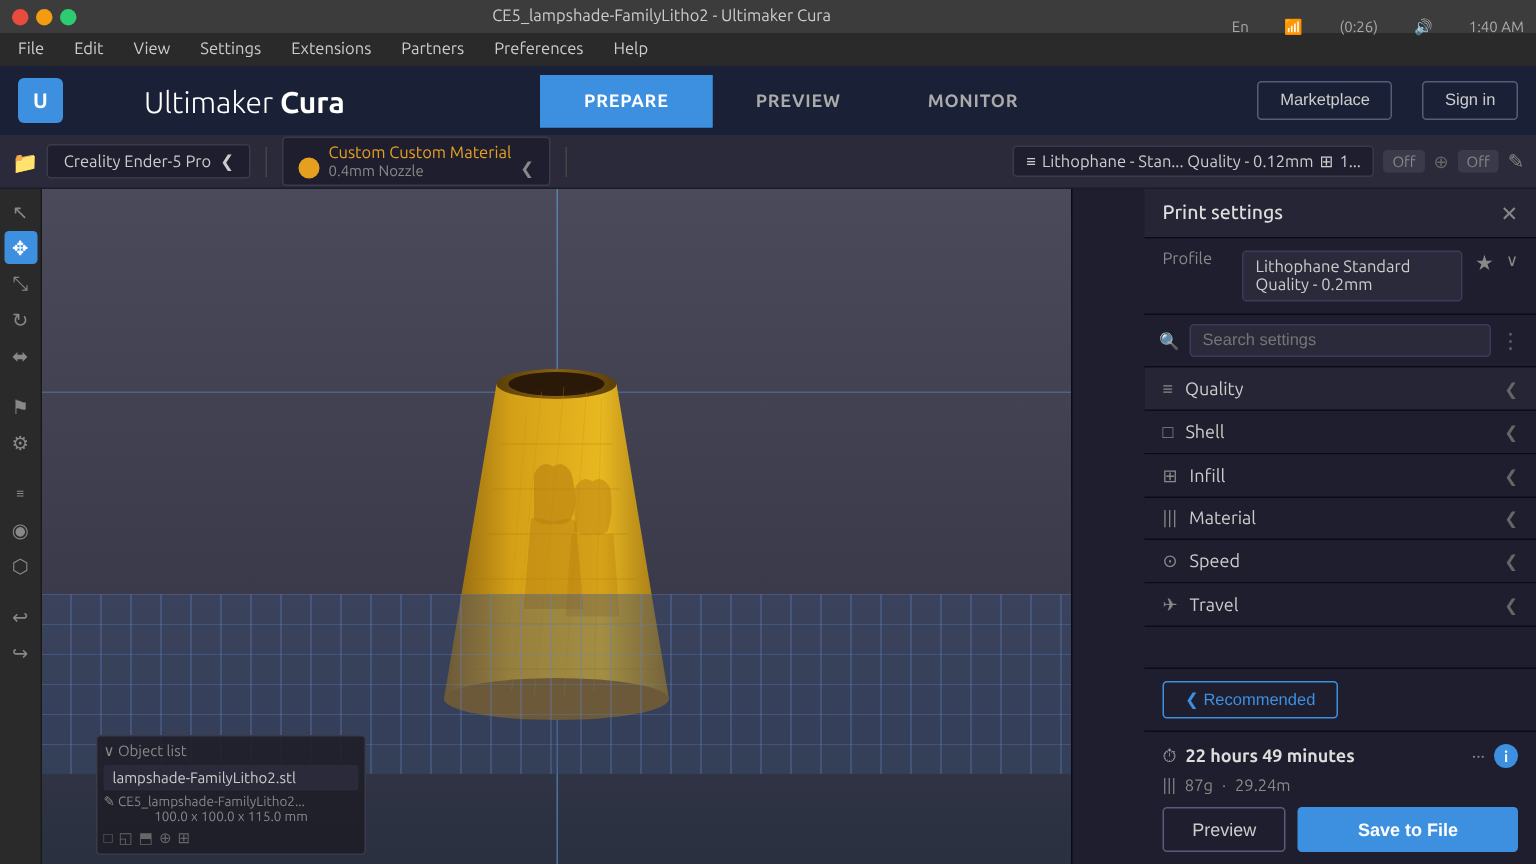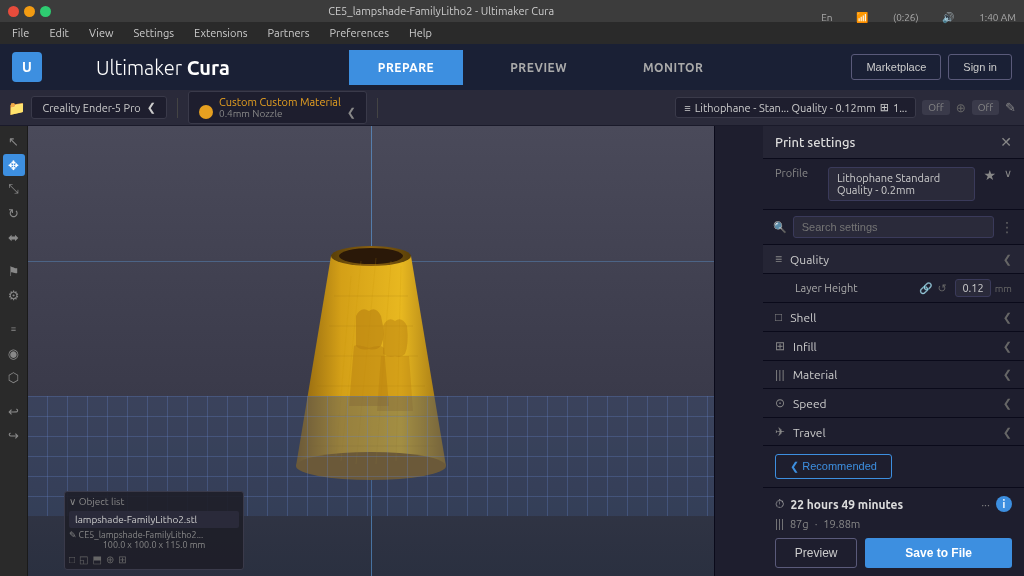--- a/index.html
+++ b/index.html
@@ -76,41 +76,41 @@
     }
     .logo-text {
       font-size: 20px;
       font-weight: 300;
       color: white;
       margin-left: 48px;
     }
     .logo-text strong { font-weight: 700; }
     .nav-tabs {
       display: flex;
-      gap: 18px;
+      gap: 0;
       margin: 0 auto;
     }
     .nav-tab {
       padding: 10px 28px;
       font-size: 12px;
       font-weight: 600;
       color: #aaa;
       cursor: pointer;
       border: 1px solid transparent;
       text-transform: uppercase;
       letter-spacing: 0.5px;
     }
     .nav-tab.active {
       background: #3d8fe0;
       color: white;
       border-color: #3d8fe0;
     }
     .header-actions {
       display: flex;
-      gap: 7px;
+      gap: 20px;
       align-items: flex-start;
     }
     .btn-marketplace {
       padding: 6px 14px;
       background: transparent;
       border: 1px solid #5a5a7a;
       color: #ccc;
       border-radius: 3px;
       cursor: pointer;
       font-size: 11px;
@@ -679,29 +679,20 @@
     </div>
 
     <div class="ps-sections">
 
       <div class="ps-section-header ps-section-expanded">
         <span class="ps-section-icon">≡</span>
         <span class="ps-section-label">Quality</span>
         <span class="ps-section-arrow">❮</span>
       </div>
 
-      <div class="ps-subsetting">
-        <span class="ps-subsetting-label">Layer Height</span>
-        <span class="ps-subsetting-icons">
-          <span>🔗</span>
-          <span>↺</span>
-        </span>
-        <span class="ps-subsetting-value">0.12</span>
-        <span class="ps-subsetting-unit">mm</span>
-      </div>
 
       <div class="ps-section-header">
         <span class="ps-section-icon">□</span>
         <span class="ps-section-label">Shell</span>
         <span class="ps-section-arrow">❮</span>
       </div>
 
       <div class="ps-section-header">
         <span class="ps-section-icon">⊞</span>
         <span class="ps-section-label">Infill</span>
@@ -740,21 +731,21 @@
         </div>
         <div style="display:flex; gap:6px; align-items:center;">
           <span style="color:#888;">···</span>
           <div class="status-info-icon">i</div>
         </div>
       </div>
       <div class="status-stats">
         <span>|||</span>
         <span>87g</span>
         <span> · </span>
-        <span>19.88m</span>
+        <span>29.24m</span>
       </div>
       <div class="status-buttons">
         <button class="btn-preview">Preview</button>
         <button class="btn-save">Save to File</button>
       </div>
     </div>
   </div>
 </div>
 
 </body></html>

